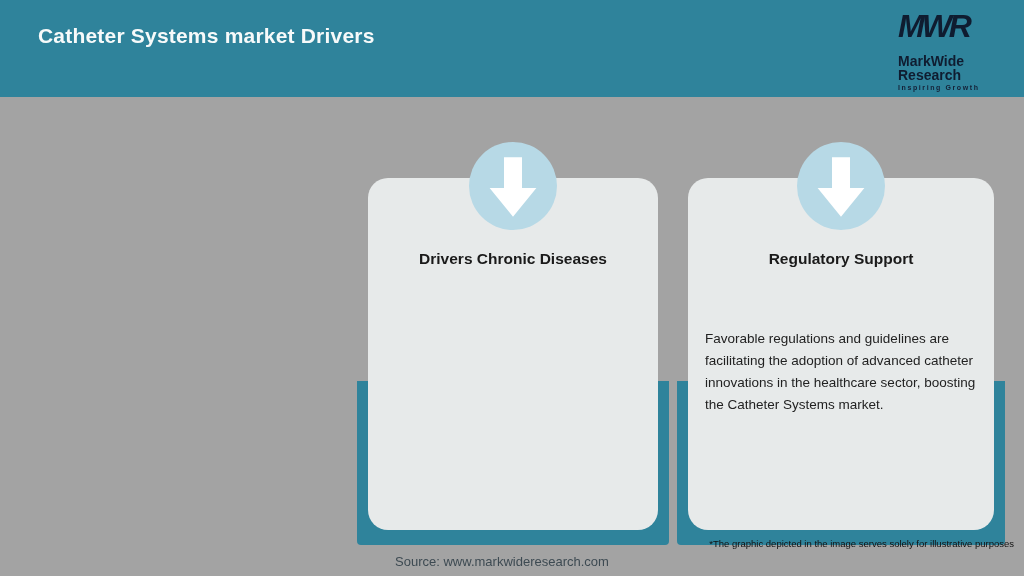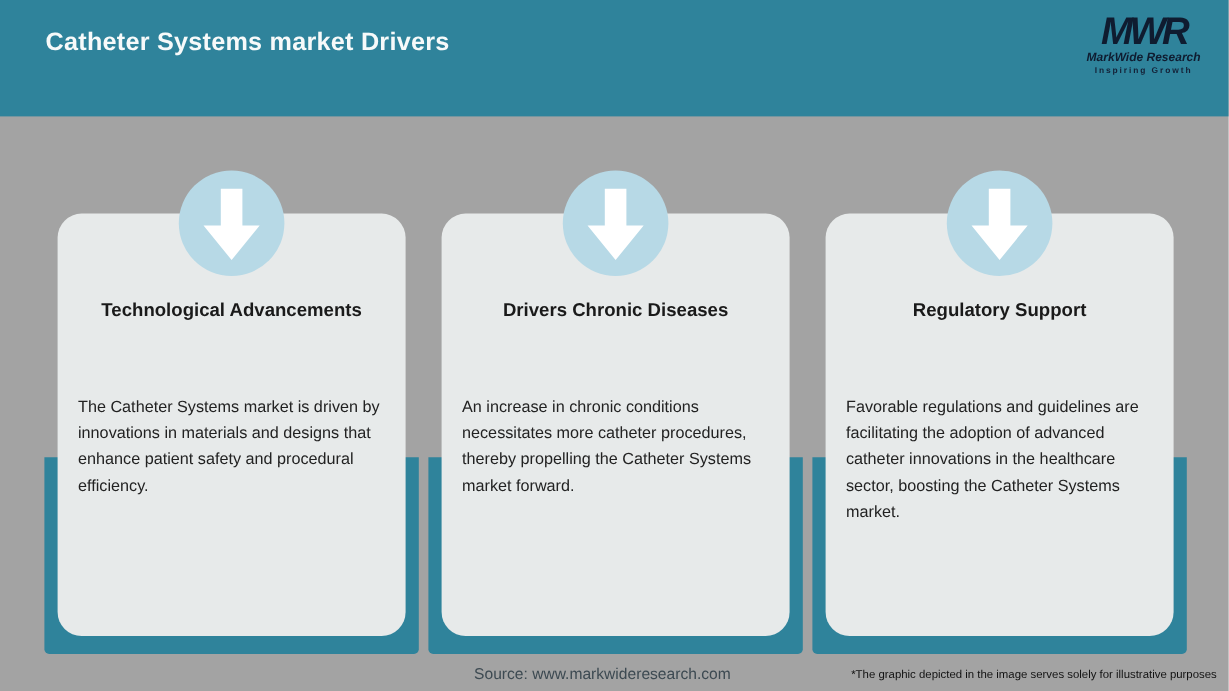--- a/index.html
+++ b/index.html
@@ -28,56 +28,55 @@
     left: 38px; top: 24px;
     font-size: 21px;
     font-weight: bold;
     color: #f7fafa;
     letter-spacing: 0.2px;
   }
   .logo {
     position: absolute;
     right: 16px; top: 10px;
     width: 110px;
-    text-align: center;
+    text-align: left;
     color: #0f1c30;
     line-height: 1;
   }
   .logo-monogram {
     font-size: 32px;
     font-weight: 900;
     font-style: italic;
     letter-spacing: -3px;
     color: #0f1c30;
   }
   .logo-name {
-    margin-top: 2px;
-    font-size: 10px;
+    margin-top: 12px;
+    font-size: 14px;
     font-weight: bold;
     color: #0f1c30;
-    font-style: italic;
   }
   .logo-tagline {
     margin-top: 2px;
     font-size: 7px;
     font-weight: bold;
     letter-spacing: 1.6px;
     color: #142036;
   }
 
   
   .card-col {
     position: absolute;
     top: 142px;
     width: 290px;
     height: 410px;
   }
   .card-col.c1 { left: 48px; }
   .card-col.c2 { left: 368px; }
-  .card-col.c3 { left: 688px; }
+  .card-col.c3 { left: 688px; padding-left: 16px; }
 
   .backplate {
     position: absolute;
     left: -11px; right: -11px;
     top: 239px; height: 164px;
     background: #2f839b;
     border-radius: 0 0 4px 4px;
   }
   .card {
     position: absolute;
@@ -123,61 +122,49 @@
     left: 0; right: 20px;
     top: 554px;
     text-align: center;
     font-size: 13px;
     font-weight: normal;
     color: #3d4a52;
   }
   .footer-disclaimer {
     position: absolute;
     right: 10px;
-    top: 557px;
+    top: 538px;
     font-size: 9.5px;
     color: #111111;
   }
 </style>
 </head>
 <body>
 
 <div class="stage">
 
   <div class="header">
     <div class="header-title">Catheter Systems market Drivers</div>
     <div class="logo">
       <div class="logo-monogram">MWR</div>
       <div class="logo-name">MarkWide Research</div>
       <div class="logo-tagline">Inspiring Growth</div>
     </div>
   </div>
 
-  <div class="card-col c1">
-    <div class="backplate"></div>
-    <div class="card"></div>
-    <div class="arrow-circle">
-      <svg width="54" height="64" viewBox="0 0 60 70" aria-hidden="true">
-        <path d="M20 2 L40 2 L40 36 L56 36 L30 68 L4 36 L20 36 Z" fill="#ffffff"></path>
-      </svg>
-    </div>
-    <div class="card-title">Technological Advancements</div>
-    <div class="card-body">The Catheter Systems market is driven by innovations in materials and designs that enhance patient safety and procedural efficiency.</div>
-  </div>
 
   <div class="card-col c2">
     <div class="backplate"></div>
     <div class="card"></div>
     <div class="arrow-circle">
       <svg width="54" height="64" viewBox="0 0 60 70" aria-hidden="true">
         <path d="M20 2 L40 2 L40 36 L56 36 L30 68 L4 36 L20 36 Z" fill="#ffffff"></path>
       </svg>
     </div>
     <div class="card-title">Drivers Chronic Diseases</div>
-    <div class="card-body">An increase in chronic conditions necessitates more catheter procedures, thereby propelling the Catheter Systems market forward.</div>
   </div>
 
   <div class="card-col c3">
     <div class="backplate"></div>
     <div class="card"></div>
     <div class="arrow-circle">
       <svg width="54" height="64" viewBox="0 0 60 70" aria-hidden="true">
         <path d="M20 2 L40 2 L40 36 L56 36 L30 68 L4 36 L20 36 Z" fill="#ffffff"></path>
       </svg>
     </div>

